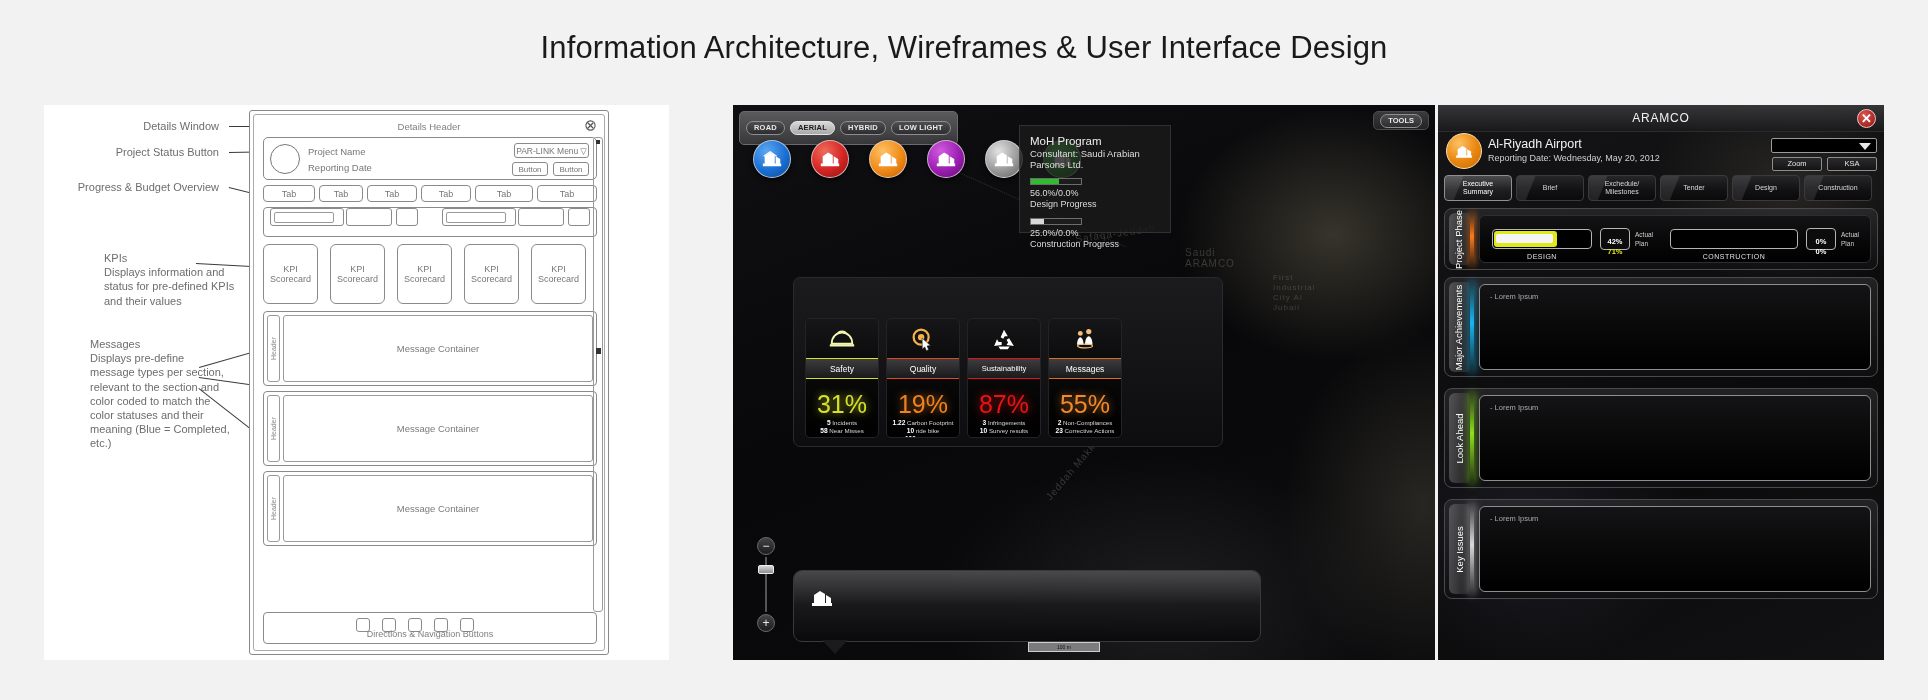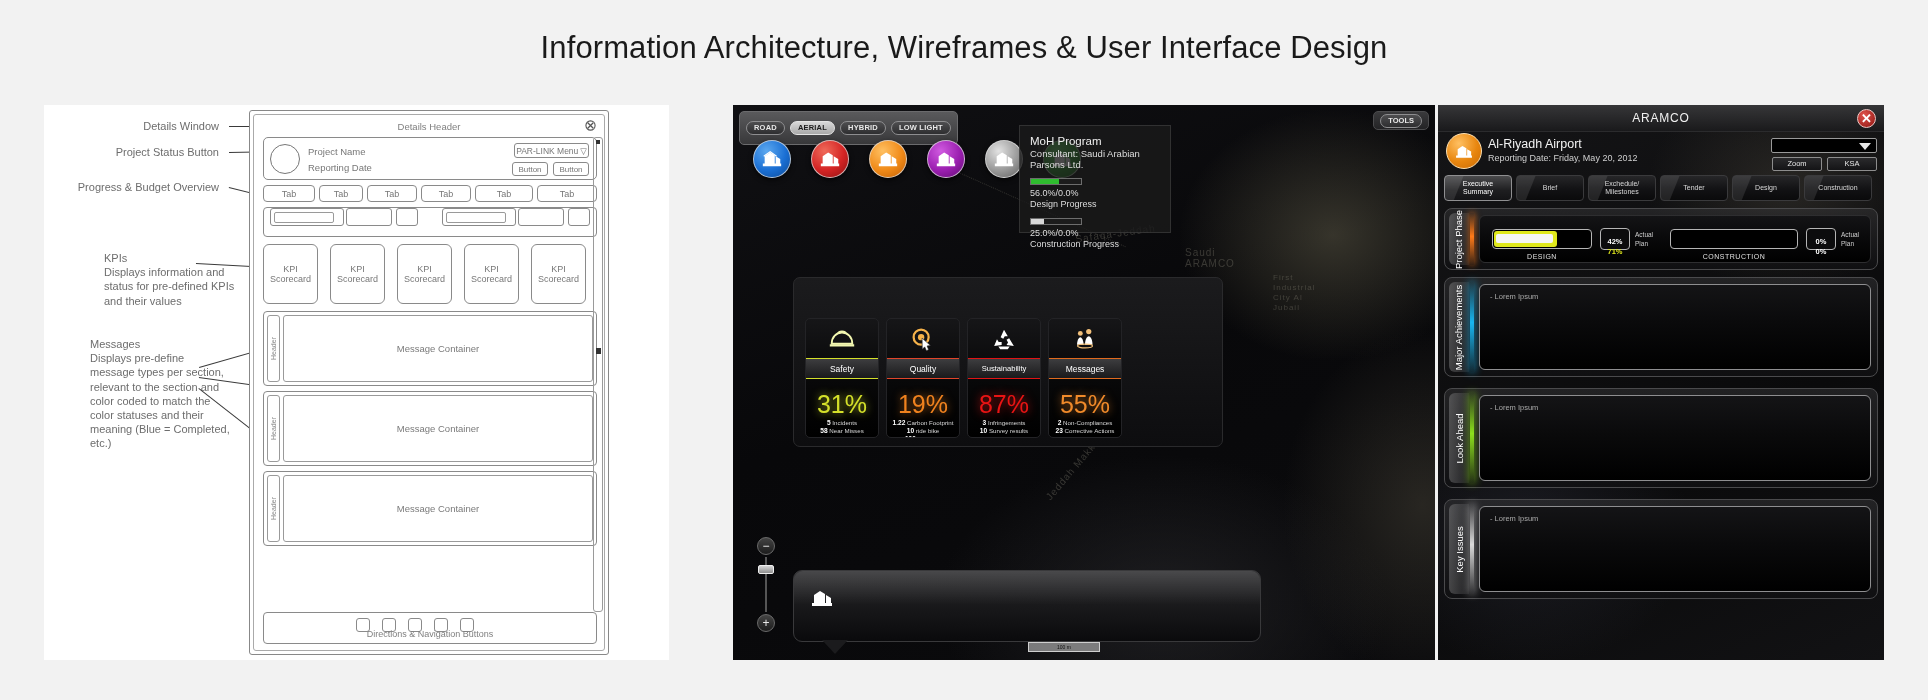--- a/index.html
+++ b/index.html
@@ -742,21 +742,21 @@
   <div id="dp-titlebar"></div>
   <div id="dp-title">ARAMCO</div>
   <div id="dp-close">✕</div>
 
   <div id="dp-proj-icon">
     <svg viewBox="0 0 24 24">
         <path d="M2 20h20v-3H2zM4 17V9l6-4 5 3v9zM16 17V9l5 3v5z" fill="#fff"></path>
       </svg>
   </div>
   <div id="dp-proj-name">Al-Riyadh Airport</div>
-  <div id="dp-proj-date">Reporting Date: Friday, May 20, 2012</div>
+  <div id="dp-proj-date">Reporting Date: Wednesday, May 20, 2012</div>
 
   <div id="dp-dropdown">
     <div class="caret"></div>
   </div>
   <div class="dp-smallbtn" style="right:62px;">Zoom</div>
   <div class="dp-smallbtn" style="right:7px;">KSA</div>
 
   <div id="dp-tabs">
     <div class="dp-tab active">
         <span>Executive Summary</span>

